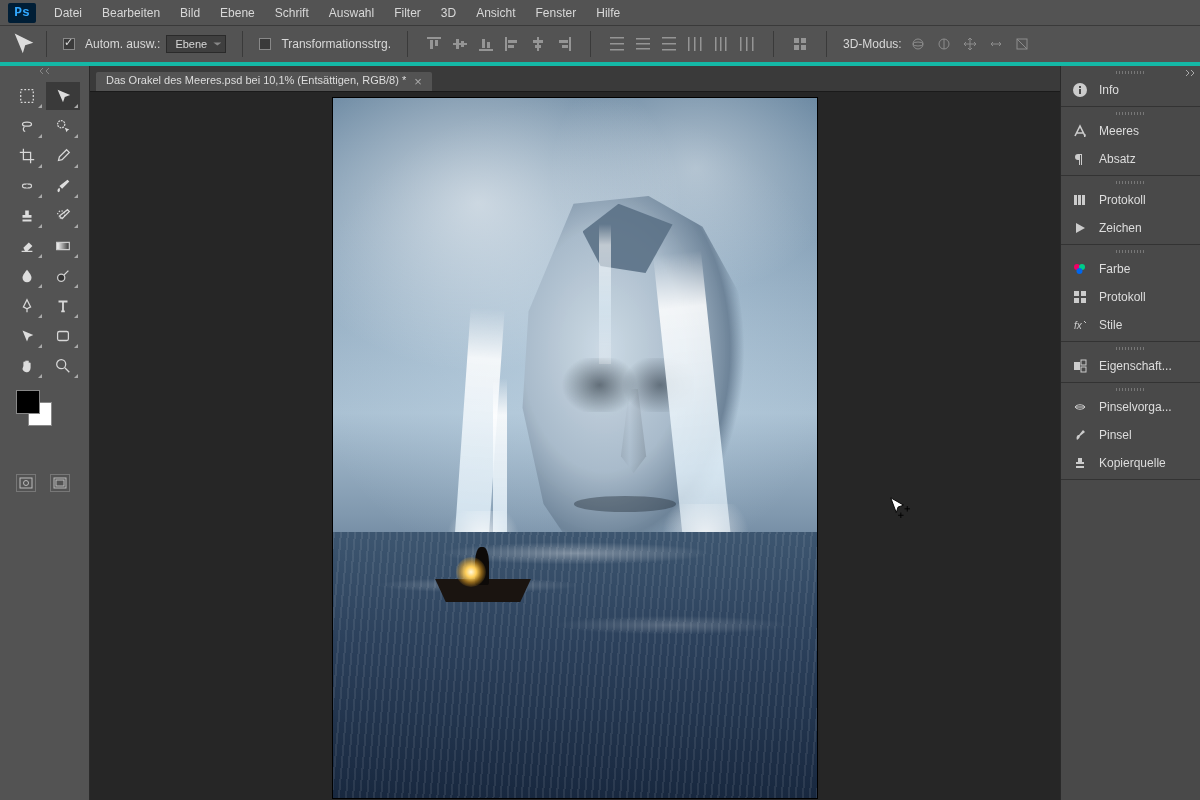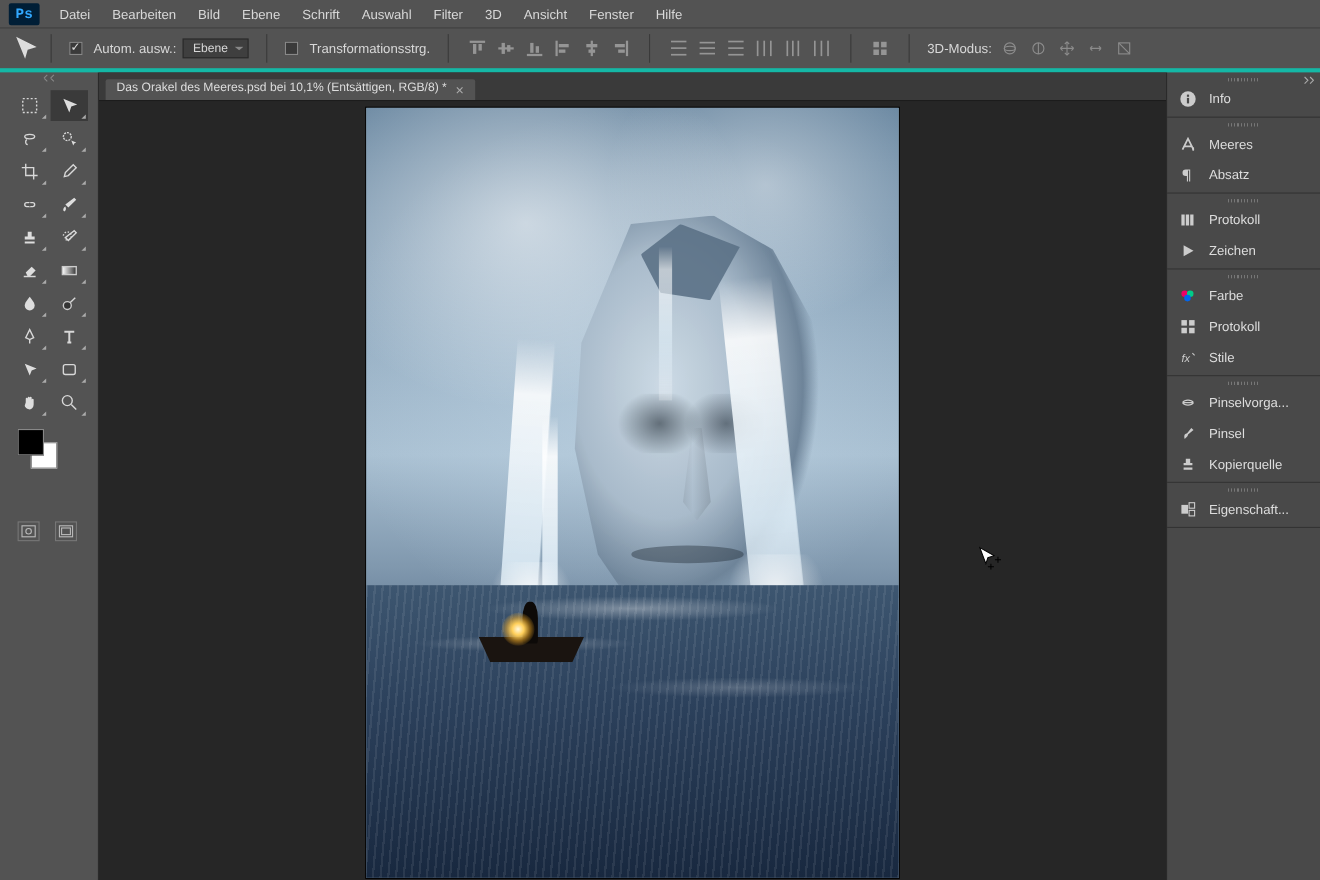--- a/index.html
+++ b/index.html
@@ -568,51 +568,51 @@
           </span>
         <span class="lbl">Stile</span>
       </div>
     </div>
 
     <div class="panel-group">
       <div class="panel-grip"></div>
       <div class="panel-item">
         <span class="picon">
             <svg viewBox="0 0 16 16">
-              <path d="M3 8h10M3 8c2-3 8-3 10 0M3 8c2 3 8 3 10 0" stroke="#ccc" fill="none"></path>
-            </svg>
-          </span>
-        <span class="lbl">Pinselvorga...</span>
-      </div>
-      <div class="panel-item">
-        <span class="picon">
-            <svg viewBox="0 0 16 16">
-              <path d="M5 13c-1-3 0-5 2-5l4-5 2 2-5 4c0 2-2 3-3 4z" fill="#ccc"></path>
-            </svg>
-          </span>
-        <span class="lbl">Pinsel</span>
-      </div>
-      <div class="panel-item">
-        <span class="picon">
-            <svg viewBox="0 0 16 16">
-              <path d="M6 3h4v4h2v2H4V7h2zM4 11h8v2H4z" fill="#ccc"></path>
-            </svg>
-          </span>
-        <span class="lbl">Kopierquelle</span>
-      </div>
-    </div>
-
-    <div class="panel-group">
-      <div class="panel-grip"></div>
-      <div class="panel-item">
-        <span class="picon">
-            <svg viewBox="0 0 16 16">
               <rect x="2" y="4" width="6" height="8" fill="#ccc"></rect>
               <rect x="9" y="2" width="5" height="5" stroke="#ccc" fill="none"></rect>
               <rect x="9" y="9" width="5" height="5" stroke="#ccc" fill="none"></rect>
             </svg>
           </span>
         <span class="lbl">Eigenschaft...</span>
       </div>
     </div>
 
+    <div class="panel-group">
+      <div class="panel-grip"></div>
+      <div class="panel-item">
+        <span class="picon">
+            <svg viewBox="0 0 16 16">
+              <path d="M3 8h10M3 8c2-3 8-3 10 0M3 8c2 3 8 3 10 0" stroke="#ccc" fill="none"></path>
+            </svg>
+          </span>
+        <span class="lbl">Pinselvorga...</span>
+      </div>
+      <div class="panel-item">
+        <span class="picon">
+            <svg viewBox="0 0 16 16">
+              <path d="M5 13c-1-3 0-5 2-5l4-5 2 2-5 4c0 2-2 3-3 4z" fill="#ccc"></path>
+            </svg>
+          </span>
+        <span class="lbl">Pinsel</span>
+      </div>
+      <div class="panel-item">
+        <span class="picon">
+            <svg viewBox="0 0 16 16">
+              <path d="M6 3h4v4h2v2H4V7h2zM4 11h8v2H4z" fill="#ccc"></path>
+            </svg>
+          </span>
+        <span class="lbl">Kopierquelle</span>
+      </div>
+    </div>
+
   </div>
 </div>
 
 </body></html>

